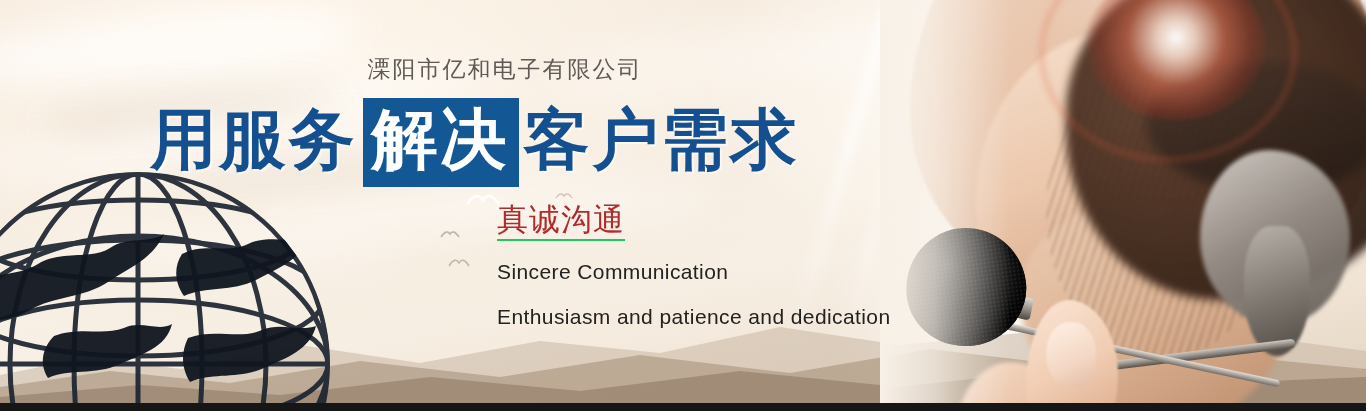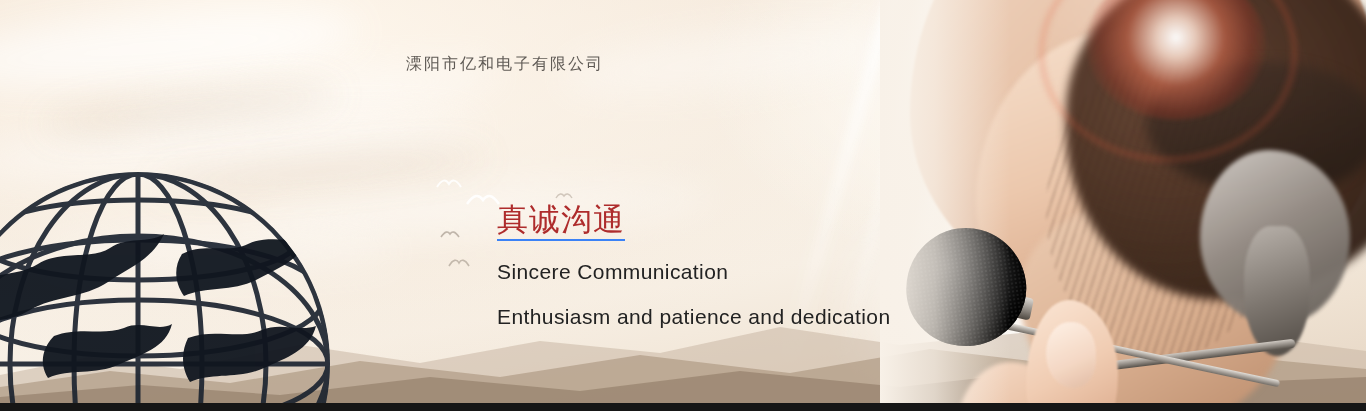--- a/index.html
+++ b/index.html
@@ -214,21 +214,21 @@
   .bird svg { display: block; }
 
   
   .content { position: absolute; left: 0; top: 0; width: 900px; height: 403px; }
 
   .company-name {
     position: absolute;
     left: 0; right: 0;
     top: 54px;
     text-align: center;
-    font-size: 16px;
+    font-size: 23px;
     letter-spacing: 2px;
     color: #5f5a55;
     font-family: "DejaVu Sans", "Liberation Sans", sans-serif;
     font-weight: 400;
     white-space: nowrap;
     padding-left: 110px;
   }
 
   .headline {
     position: absolute;
@@ -260,21 +260,21 @@
     left: 497px;
     top: 200px;
     font-family: "DejaVu Sans", "Liberation Sans", sans-serif;
   }
   .slogan-cn-red {
     font-size: 31px;
     line-height: 38px;
     color: #ae2c2c;
     font-weight: 500;
     letter-spacing: 1px;
-    border-bottom: 2px solid #3b82f6;
+    border-bottom: 2px solid #22c55e;
     display: inline-block;
     padding-bottom: 1px;
   }
   .slogan-en {
     font-size: 21px;
     line-height: 30px;
     color: #222222;
     letter-spacing: 0.4px;
     margin-top: 16px;
     font-family: "Liberation Sans", "DejaVu Sans", sans-serif;
@@ -402,20 +402,23 @@
   <div class="bird" style="left:555px; top:192px;">
     <svg width="18" height="8" viewBox="0 0 18 8">
         <path d="M1,6 C4,1 7,1 9,4 C11,1 14,1 17,6" stroke="#a89a8b" stroke-width="1.4" fill="none" opacity="0.5"></path>
       </svg>
   </div>
 
   <div class="content">
 
     <div class="company-name">溧阳市亿和电子有限公司</div>
 
+    <div class="headline">
+      <span>用服务</span><span class="hl-mark">解决</span><span>客户需求</span>
+    </div>
 
     <div class="slogans">
       <div>
         <div class="slogan-cn-red">真诚沟通</div>
         <div class="slogan-en">Sincere Communication</div>
       </div>
       <div>
         <div class="slogan-en2">Enthusiasm and patience and dedication</div>
       </div>
     </div>

